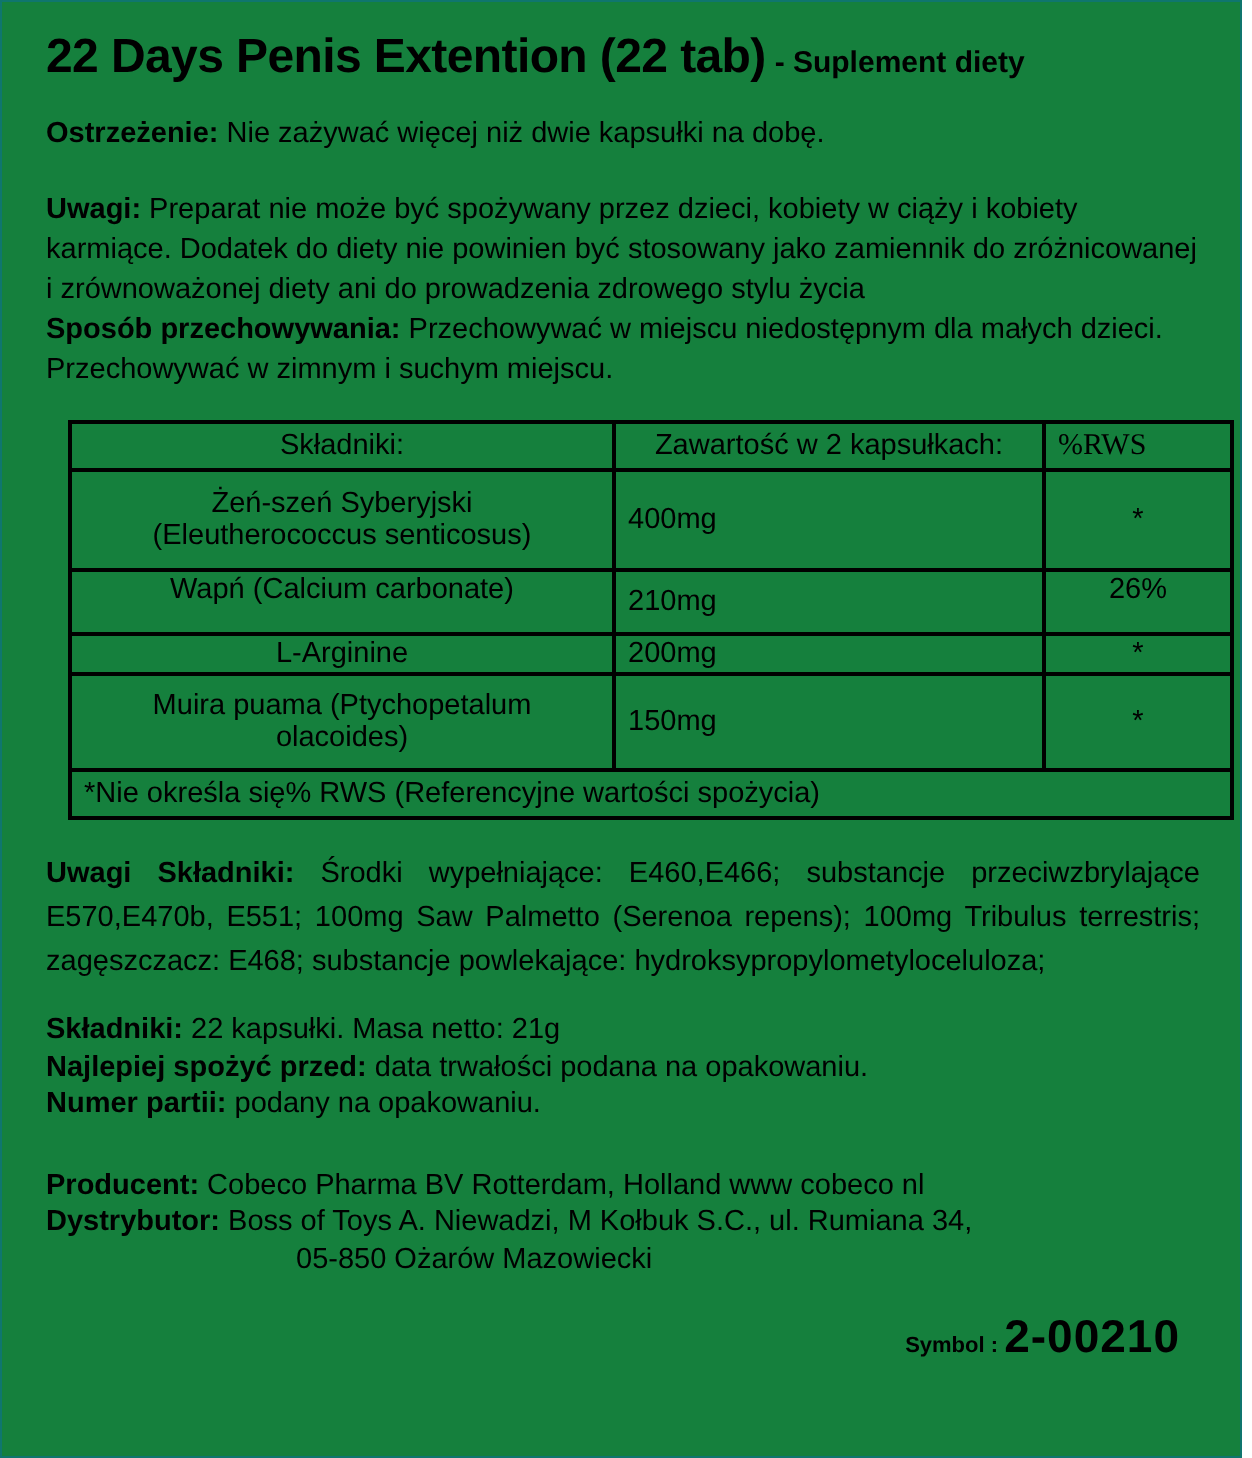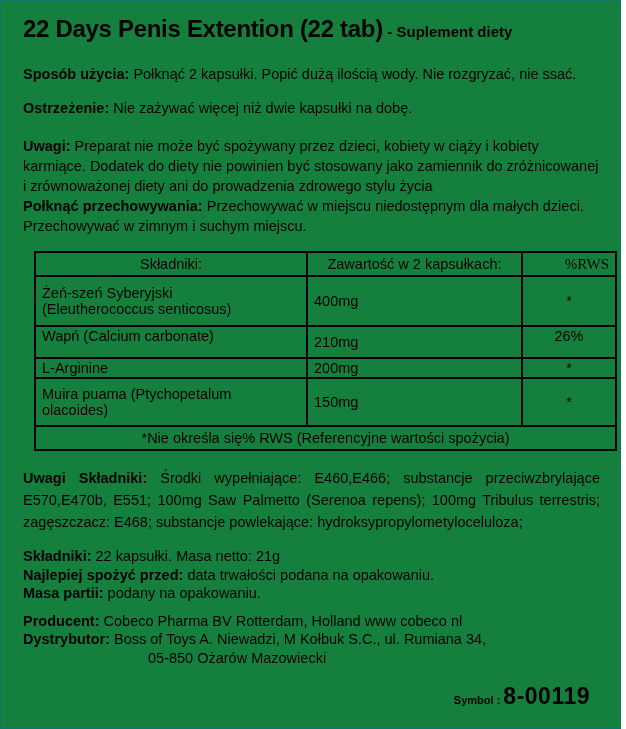--- a/index.html
+++ b/index.html
@@ -43,40 +43,40 @@
     width: 575px;
     table-layout: fixed;
     font-size: 14.5px;
   }
   table.ingredients th, table.ingredients td {
     border: 2px solid #000;
     padding: 1px 6px;
   }
   th.h-ingr { width: 258px; font-weight: normal; text-align: center; height: 20px; }
   th.h-amt  { width: 201px; font-weight: normal; text-align: center; }
-  th.h-rws  { width: 80px; font-weight: normal; text-align: right; font-family: "Liberation Serif", serif; font-size: 15px; }
-  td.c-ingr { text-align: left; white-space: pre-line; padding-left: 8px; margin-top: 44px; }
+  th.h-rws  { width: 80px; font-weight: normal; text-align: left; font-family: "Liberation Serif", serif; font-size: 15px; }
+  td.c-ingr { text-align: center; white-space: pre-line; padding-left: 8px; margin-top: 44px; }
   td.c-amt  { text-align: left; }
   td.c-rws  { text-align: center; }
   tr.r1 { height: 50px; }
   tr.r2 { height: 32px; }
   tr.r2 td.c-ingr, tr.r2 td.c-rws { vertical-align: top; }
   tr.r3 { height: 20px; }
   tr.r4 { height: 48px; }
-  td.footnote { height: 20px; padding-left: 10px; text-align: center; }
+  td.footnote { height: 20px; padding-left: 10px; }
 
   .sec-other {
     margin-top: 16px;
     text-align: justify;
     font-size: 14.5px;
     line-height: 22px;
   }
 
   .facts { margin-top: 14px; font-size: 14.5px; line-height: 18.5px; }
-  .company { margin-top: 9px; font-size: 14.5px; line-height: 18.5px; }
+  .company { margin-top: 22px; font-size: 14.5px; line-height: 18.5px; }
   .addr2 { margin-left: 125px; }
 
   .symbol-line {
     margin-top: 16px;
     text-align: right;
     padding-right: 10px;
   }
   .symbol-label { font-size: 11px; font-weight: bold; vertical-align: baseline; }
   .symbol-value { font-size: 23px; font-weight: bold; vertical-align: baseline; letter-spacing: 0.5px; }
 </style>
@@ -84,34 +84,31 @@
 <body>
 
 <div class="page">
   <div class="inner">
 
     <div class="title-line">
       <span class="title">22 Days Penis Extention (22 tab)</span>
       <span class="subtitle">- Suplement diety</span>
     </div>
 
-    <div class="para sec-usage">
-      <span class="lbl">Sposób użycia:</span><span> Połknąć 2 kapsułki. Popić dużą ilością wody. Nie rozgryzać, nie ssać.</span>
-    </div>
 
     <div class="para sec-warning">
       <span class="lbl">Ostrzeżenie:</span><span> Nie zażywać więcej niż dwie kapsułki na dobę.</span>
     </div>
 
     <div class="para sec-notes">
       <span class="lbl">Uwagi:</span><span> Preparat nie może być spożywany przez dzieci, kobiety w ciąży i kobiety karmiące. Dodatek do diety nie powinien być stosowany jako zamiennik do zróżnicowanej i zrównoważonej diety ani do prowadzenia zdrowego stylu życia</span>
     </div>
 
     <div class="para sec-storage">
-      <span class="lbl">Połknąć przechowywania:</span><span>  Przechowywać w miejscu niedostępnym dla małych dzieci. Przechowywać w zimnym i suchym miejscu.</span>
+      <span class="lbl">Sposób przechowywania:</span><span>  Przechowywać w miejscu niedostępnym dla małych dzieci. Przechowywać w zimnym i suchym miejscu.</span>
     </div>
 
     <table class="ingredients">
       <thead>
         <tr>
           <th class="h-ingr">Składniki:</th>
           <th class="h-amt">Zawartość w 2 kapsułkach:</th>
           <th class="h-rws">%RWS</th>
         </tr>
       </thead>
@@ -148,32 +145,32 @@
     </div>
 
     <div class="facts">
       <div>
         <span class="lbl">Składniki:</span><span> 22 kapsułki. Masa netto: 21g</span>
       </div>
       <div>
         <span class="lbl">Najlepiej spożyć przed:</span><span> data trwałości podana na opakowaniu.</span>
       </div>
       <div>
-        <span class="lbl">Masa partii:</span><span> podany na opakowaniu.</span>
+        <span class="lbl">Numer partii:</span><span> podany na opakowaniu.</span>
       </div>
     </div>
 
     <div class="company">
       <div>
         <span class="lbl">Producent:</span><span> Cobeco Pharma BV Rotterdam, Holland www cobeco nl</span>
       </div>
       <div>
         <span class="lbl">Dystrybutor:</span><span> Boss of Toys A. Niewadzi, M Kołbuk S.C., ul. Rumiana 34,</span>
       </div>
       <div class="addr2">05-850 Ożarów Mazowiecki</div>
     </div>
 
     <div class="symbol-line">
-      <span class="symbol-label">Symbol : </span><span class="symbol-value">8-00119</span>
+      <span class="symbol-label">Symbol : </span><span class="symbol-value">2-00210</span>
     </div>
 
   </div>
 </div>
 
 </body></html>

